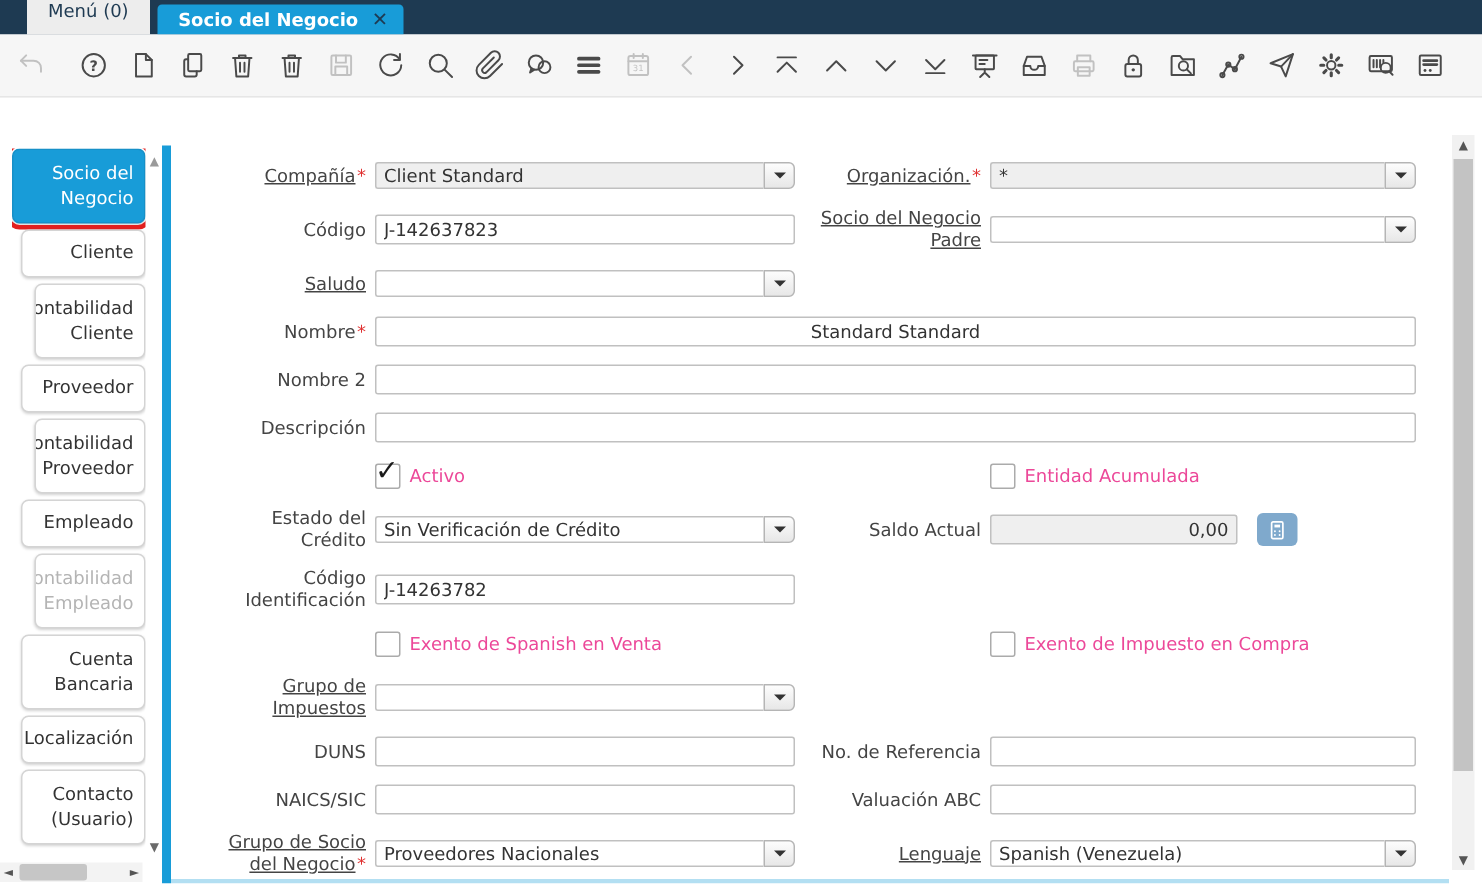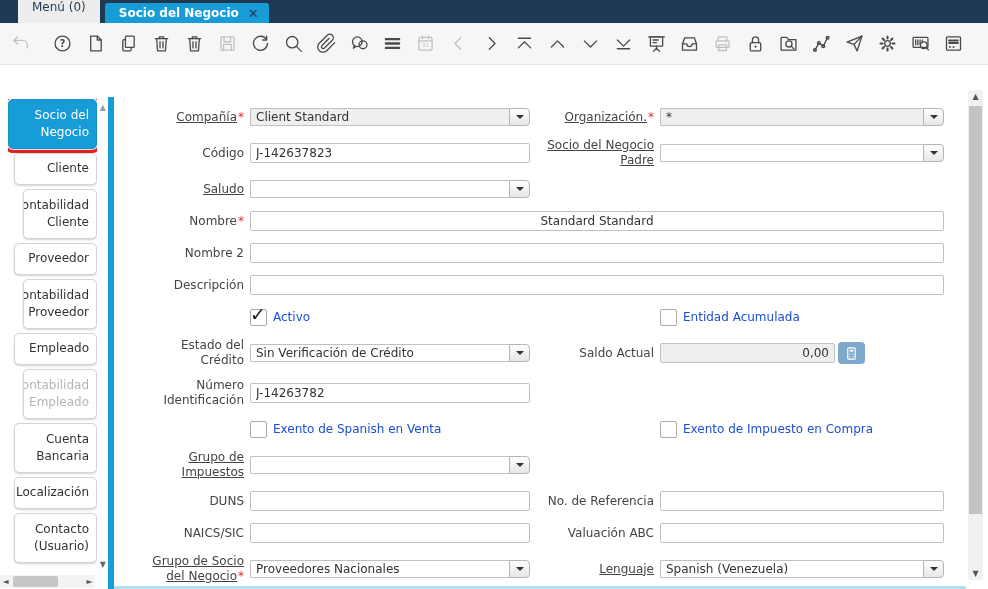--- a/index.html
+++ b/index.html
@@ -61,26 +61,26 @@
   .combo .val{flex:1;border:1px solid #c0c0c0;border-right:none;border-radius:2px 0 0 2px;
     padding:0 5px;display:flex;align-items:center;background:#fff;overflow:hidden;white-space:nowrap;}
   .combo.roc .val{background:#efefef;}
   .combo .btn{width:21px;border:1px solid #b5b5b5;border-radius:0 4px 4px 0;cursor:pointer;
     background:linear-gradient(#fdfdfd,#e7e7e7);display:flex;align-items:center;justify-content:center;box-sizing:border-box;}
   .combo .btn::after{content:"";border:4px solid transparent;border-top-color:#333;margin-top:4px;}
   .cbcell{display:flex;align-items:center;gap:6px;}
   .cb{width:15px;height:15px;border:1px solid #ababab;border-radius:2px;background:#fff;
     position:relative;flex:0 0 auto;cursor:pointer;}
   .cb.checked::after{content:"✓";position:absolute;left:-1px;top:-7px;font-size:19px;font-weight:bold;color:#1a1a1a;}
-  .cblabel{color:#1d4ed8;}
+  .cblabel{color:#ec4899;}
   .iconbtn{width:27px;height:22px;border-radius:4px;display:flex;align-items:center;justify-content:center;
     flex:0 0 auto;cursor:pointer;}
   .iconbtn svg{width:15px;height:15px;display:block;}
   .calc{background:#7fa9cc;}
-  .hcell{display:flex;align-items:center;gap:3px;}
+  .hcell{display:flex;align-items:center;gap:13px;}
   .saldo-cell{width:205px;}
   
   .v-scrollbar{position:absolute;top:90px;right:5px;width:15px;bottom:9px;background:#f1f1f1;}
   .v-scrollbar .varrow{position:absolute;left:0;width:15px;text-align:center;font-size:8px;color:#555;}
   .v-scrollbar .vup{top:2px;}
   .v-scrollbar .vdown{bottom:2px;}
   .v-scrollbar .vthumb{position:absolute;left:1px;width:13px;top:16px;height:408px;background:#c3c3c3;}
 </style>
 </head>
 <body>
@@ -392,21 +392,21 @@
           <rect x="6" y="3" width="12" height="18" rx="1.5"></rect>
           <rect x="9" y="6" width="6" height="3" fill="#fff" stroke="none"></rect>
           <circle cx="9.5" cy="13" r="1" fill="#fff" stroke="none"></circle>
             <circle cx="14.5" cy="13" r="1" fill="#fff" stroke="none"></circle>
           <circle cx="9.5" cy="17" r="1" fill="#fff" stroke="none"></circle>
             <circle cx="14.5" cy="17" r="1" fill="#fff" stroke="none"></circle>
         </svg>
       </span>
     </div>
 
-    <div class="flabel"><span>Número Identificación</span></div>
+    <div class="flabel"><span>Código Identificación</span></div>
     <input class="tinput" value="J-14263782" style="">
     <div style="grid-column:3/5"></div>
 
     <div></div>
     <div class="cbcell">
       <span class="cb"></span>
       <span class="cblabel">Exento de Spanish en Venta</span>
     </div>
     <div></div>
     <div class="cbcell">

